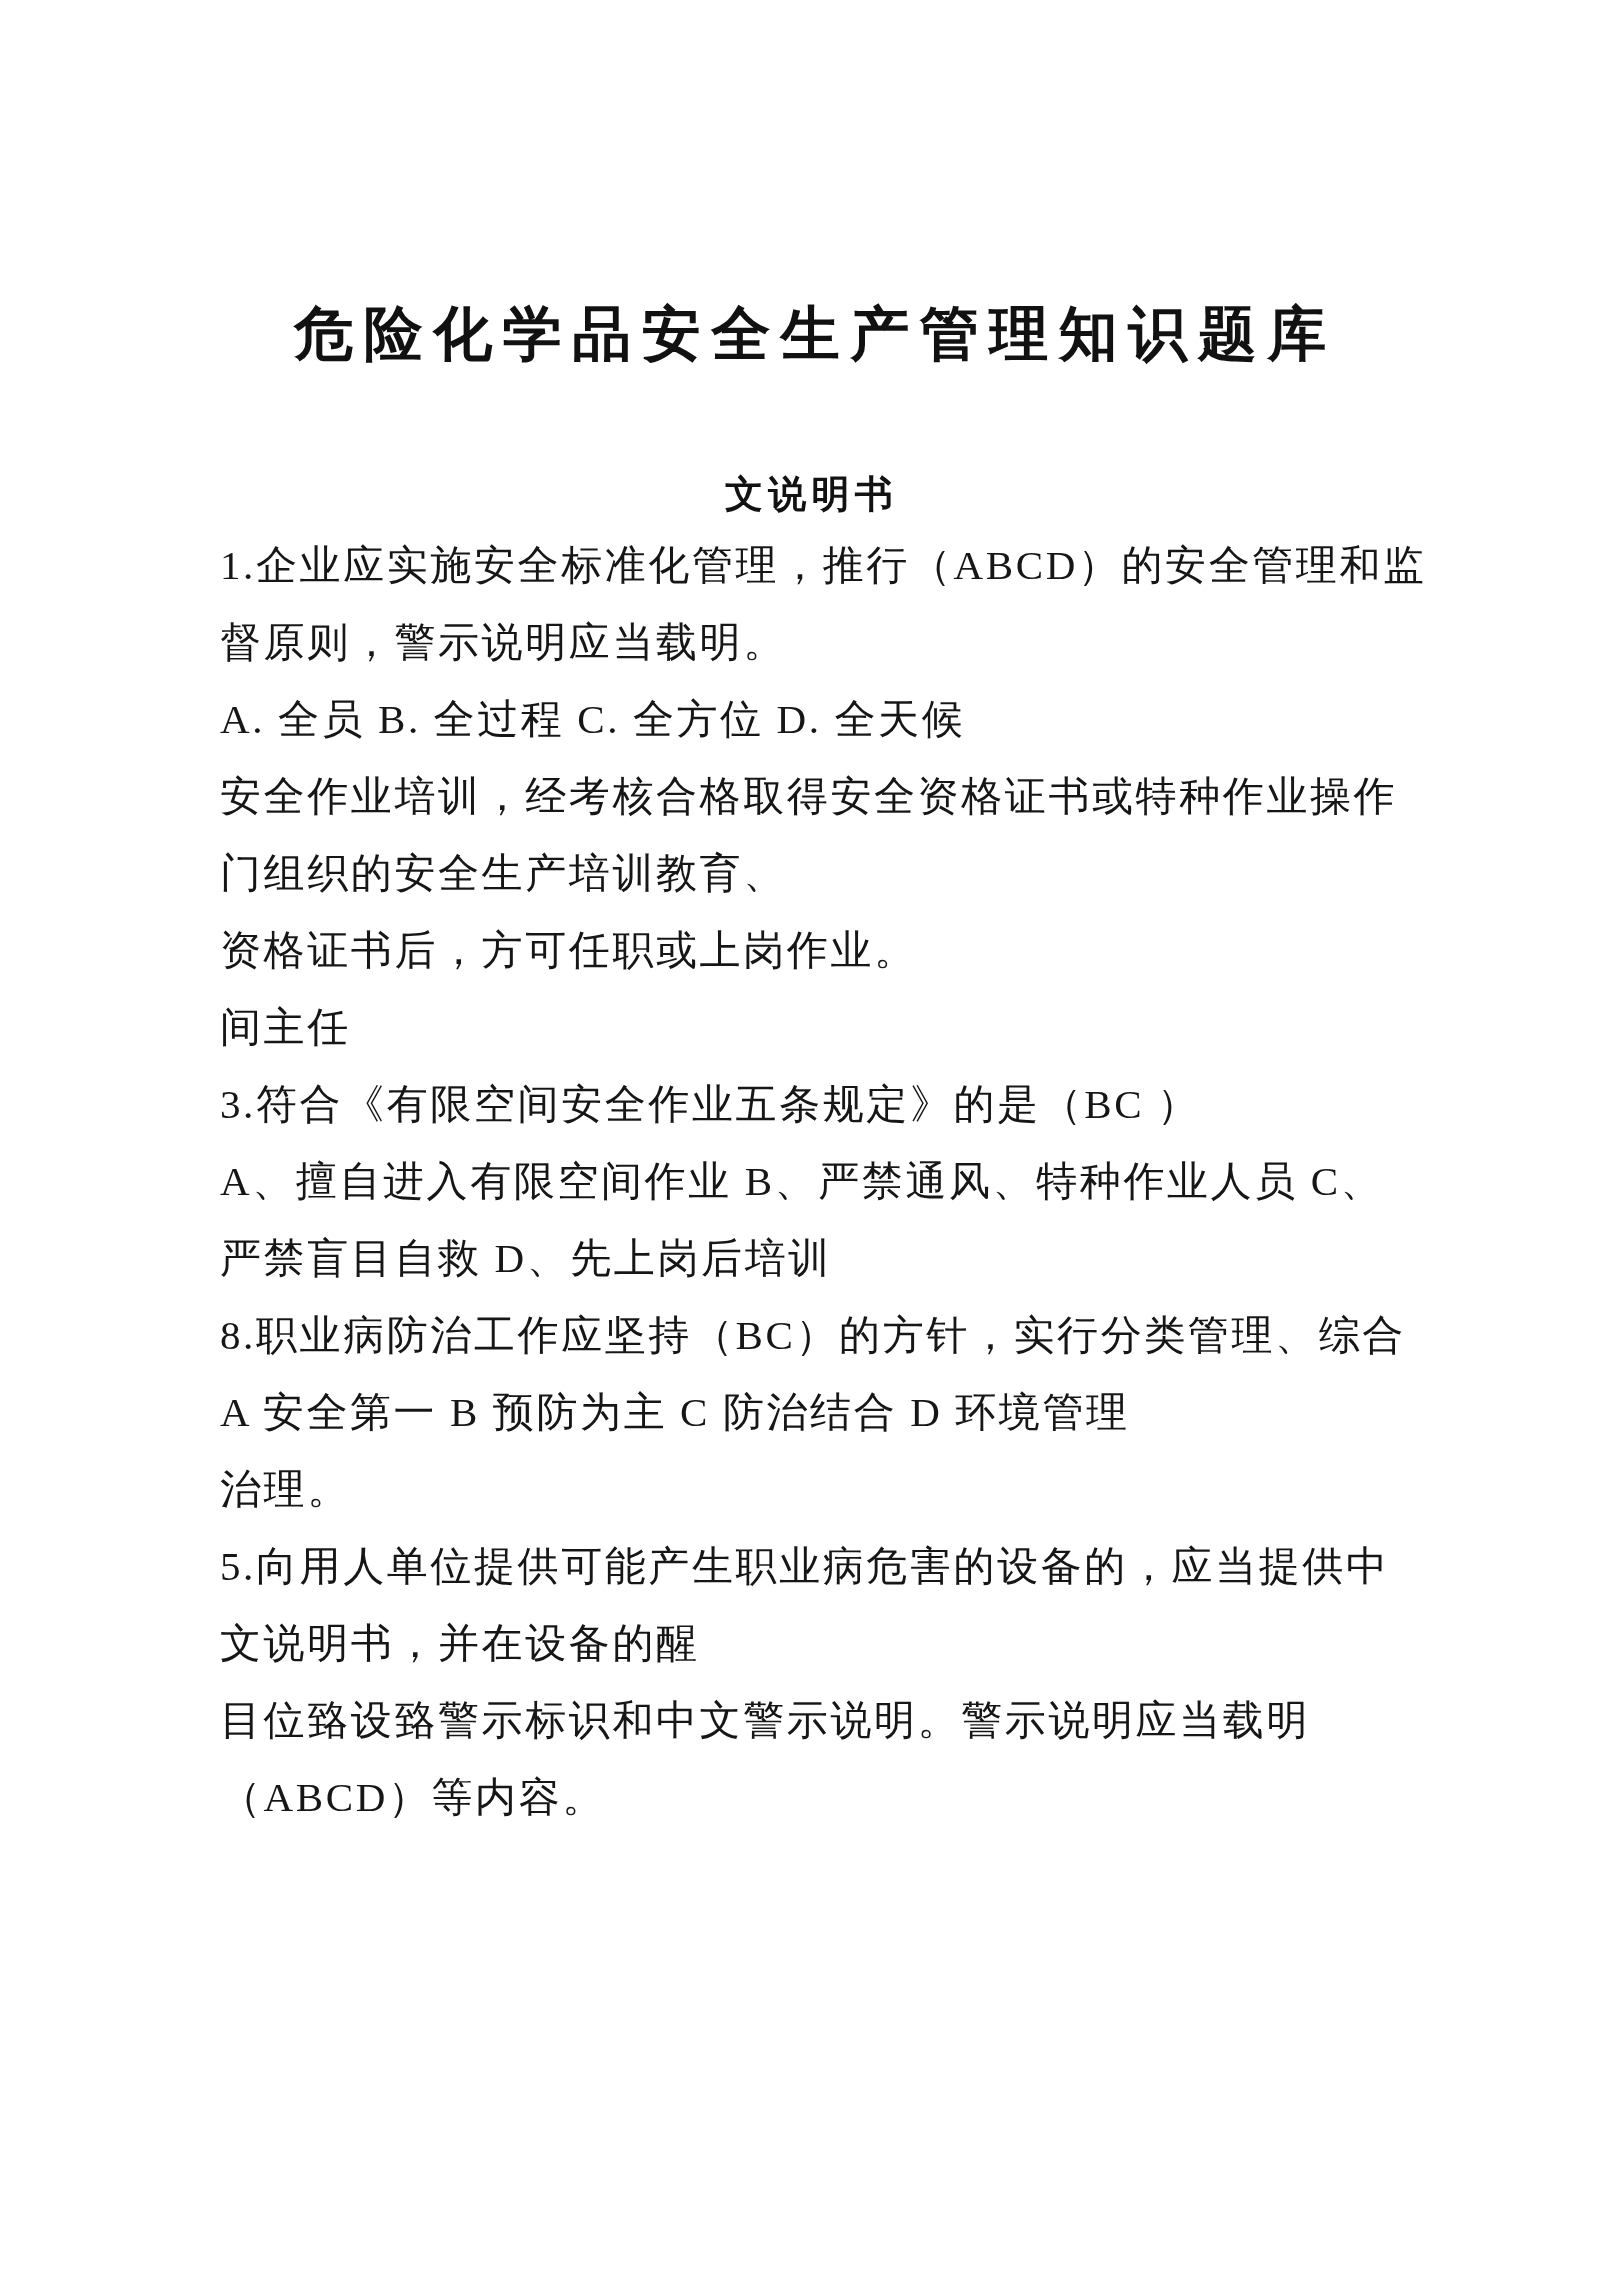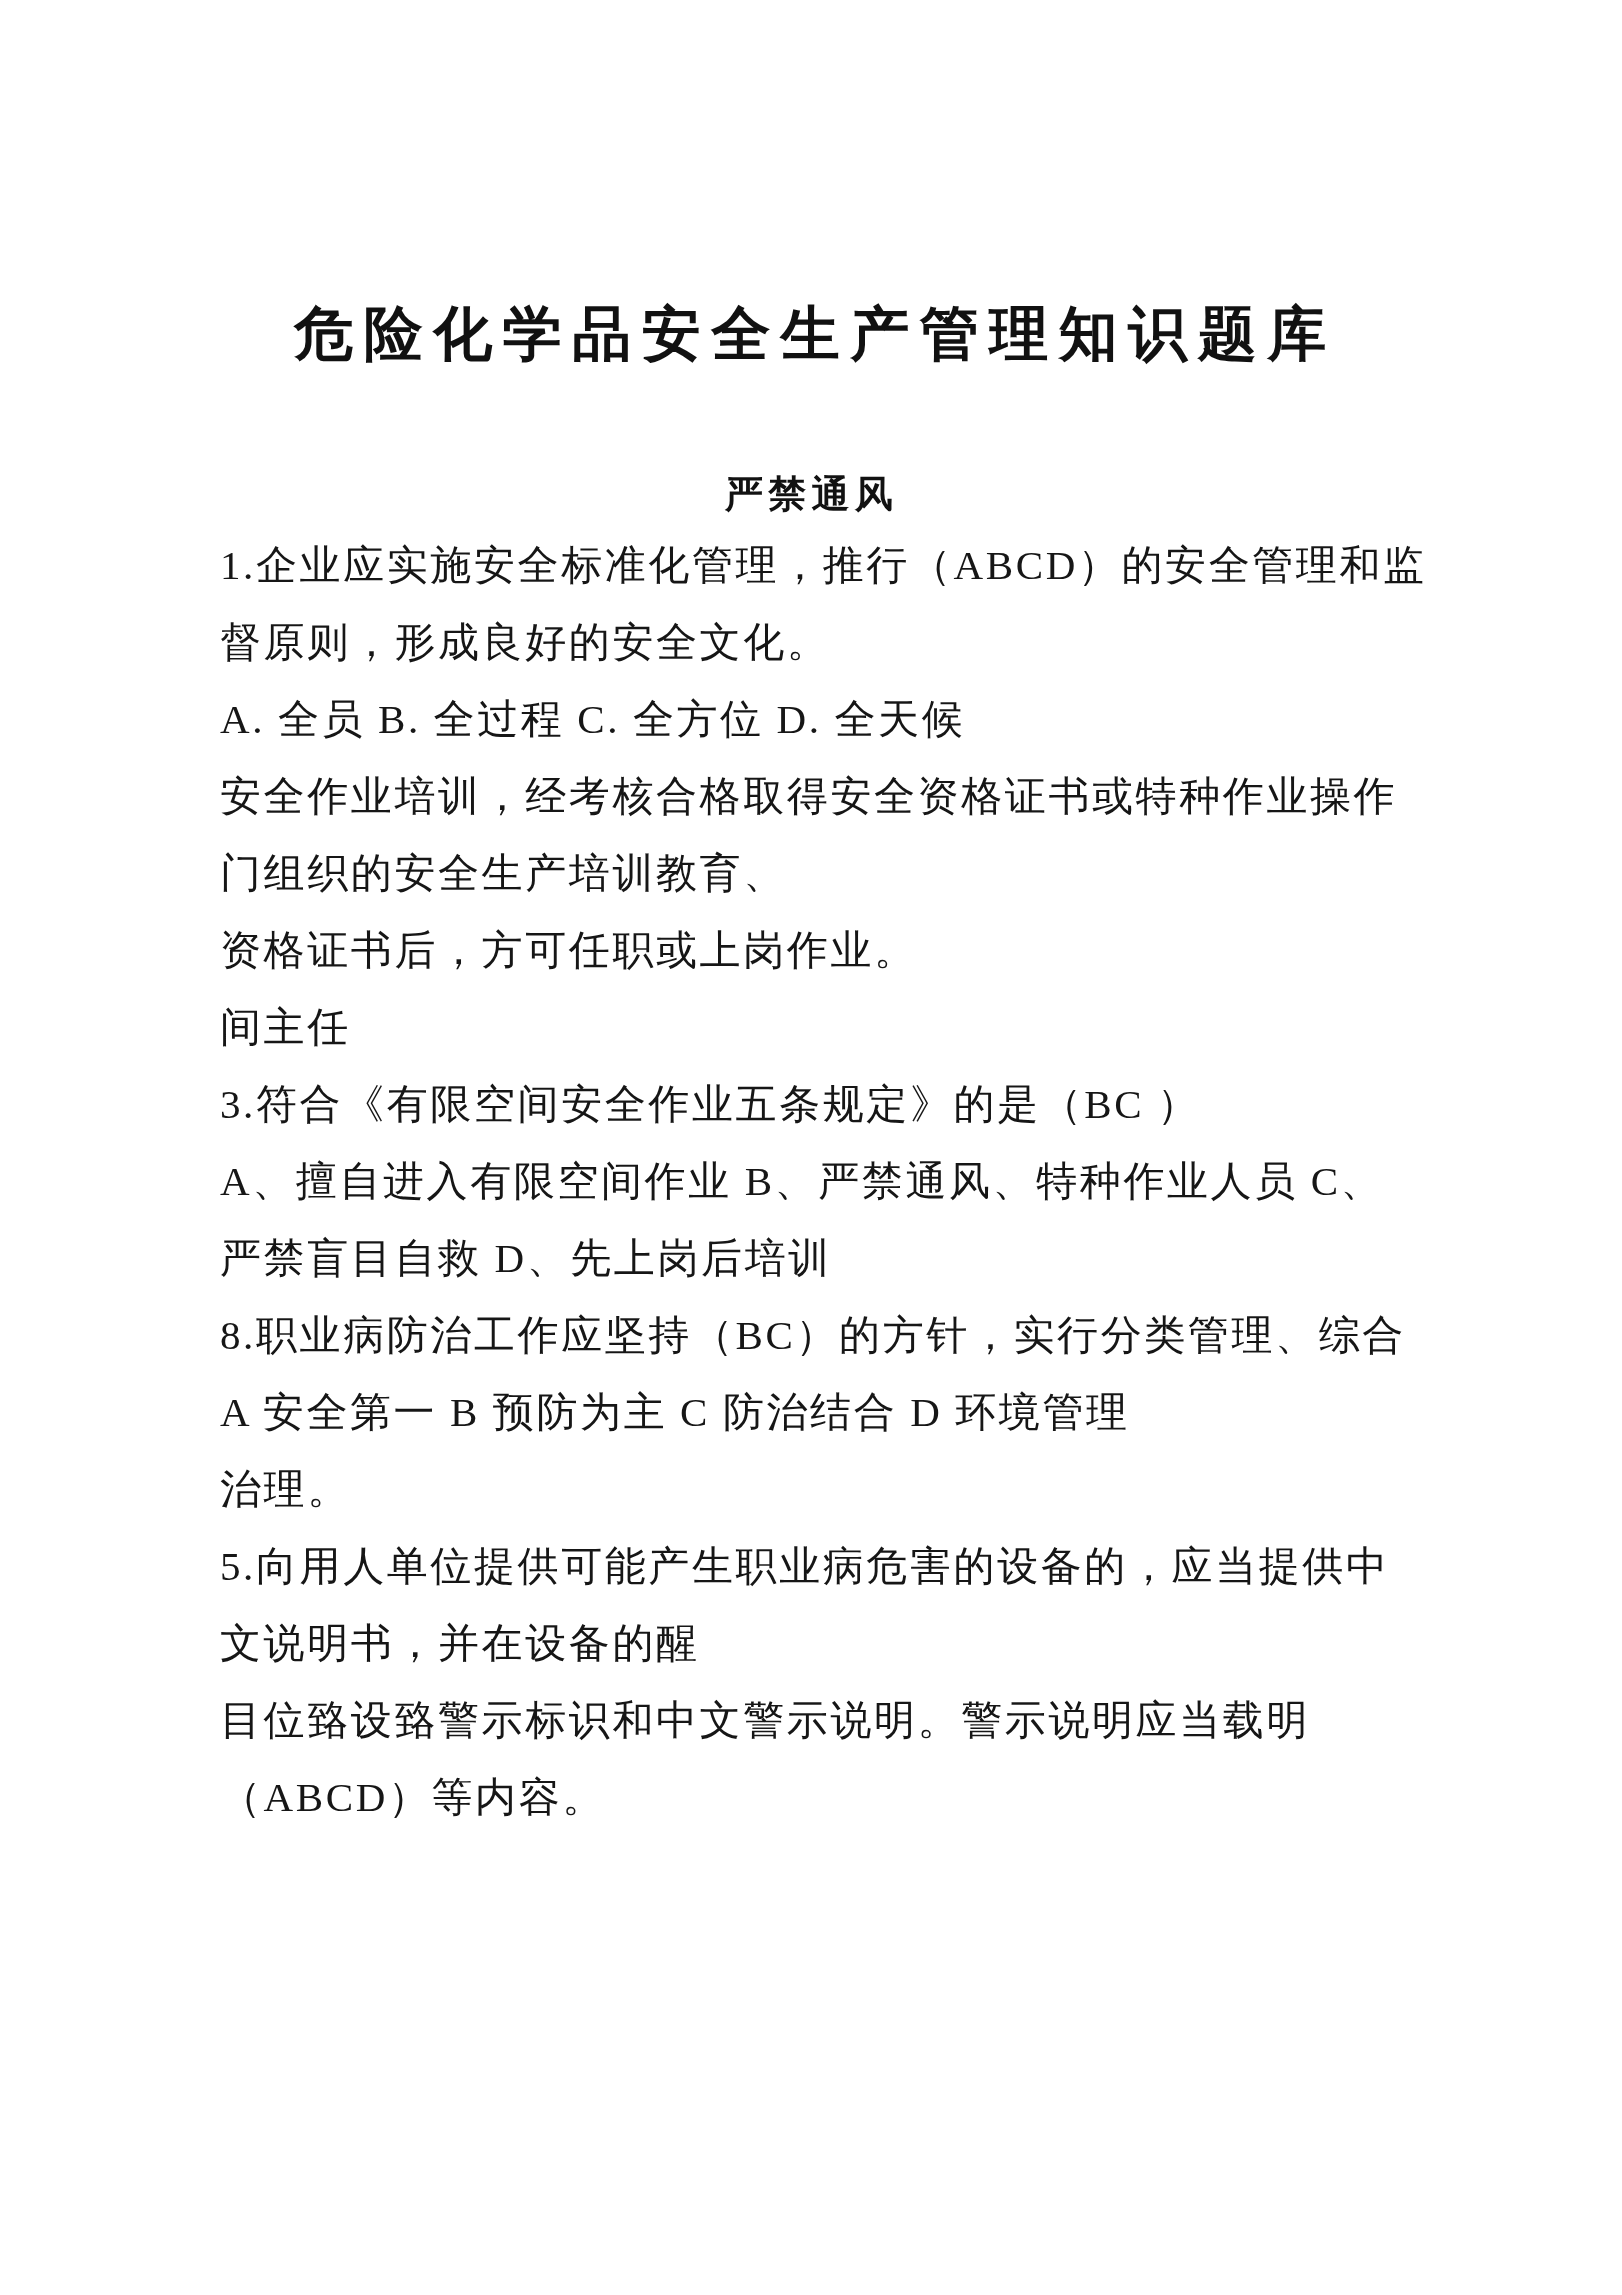--- a/index.html
+++ b/index.html
@@ -62,25 +62,25 @@
     overflow: visible;
   }
 </style>
 </head>
 <body>
 
 <div class="page">
 
   <h1 class="doc-title">危险化学品安全生产管理知识题库</h1>
 
-  <h2 class="section-heading">严禁通风</h2>
+  <h2 class="section-heading">文说明书</h2>
 
   <div class="body-text">
     <div class="text-line">1.企业应实施安全标准化管理，推行（ABCD）的安全管理和监</div>
-    <div class="text-line">督原则，形成良好的安全文化。</div>
+    <div class="text-line">督原则，警示说明应当载明。</div>
     <div class="text-line">A. 全员 B. 全过程 C. 全方位 D. 全天候</div>
     <div class="text-line">安全作业培训，经考核合格取得安全资格证书或特种作业操作</div>
     <div class="text-line">门组织的安全生产培训教育、</div>
     <div class="text-line">资格证书后，方可任职或上岗作业。</div>
     <div class="text-line">间主任</div>
     <div class="text-line">3.符合《有限空间安全作业五条规定》的是（BC ）</div>
     <div class="text-line">A、擅自进入有限空间作业 B、严禁通风、特种作业人员 C、</div>
     <div class="text-line">严禁盲目自救 D、先上岗后培训</div>
     <div class="text-line">8.职业病防治工作应坚持（BC）的方针，实行分类管理、综合</div>
     <div class="text-line">A 安全第一 B 预防为主 C 防治结合 D 环境管理</div>

